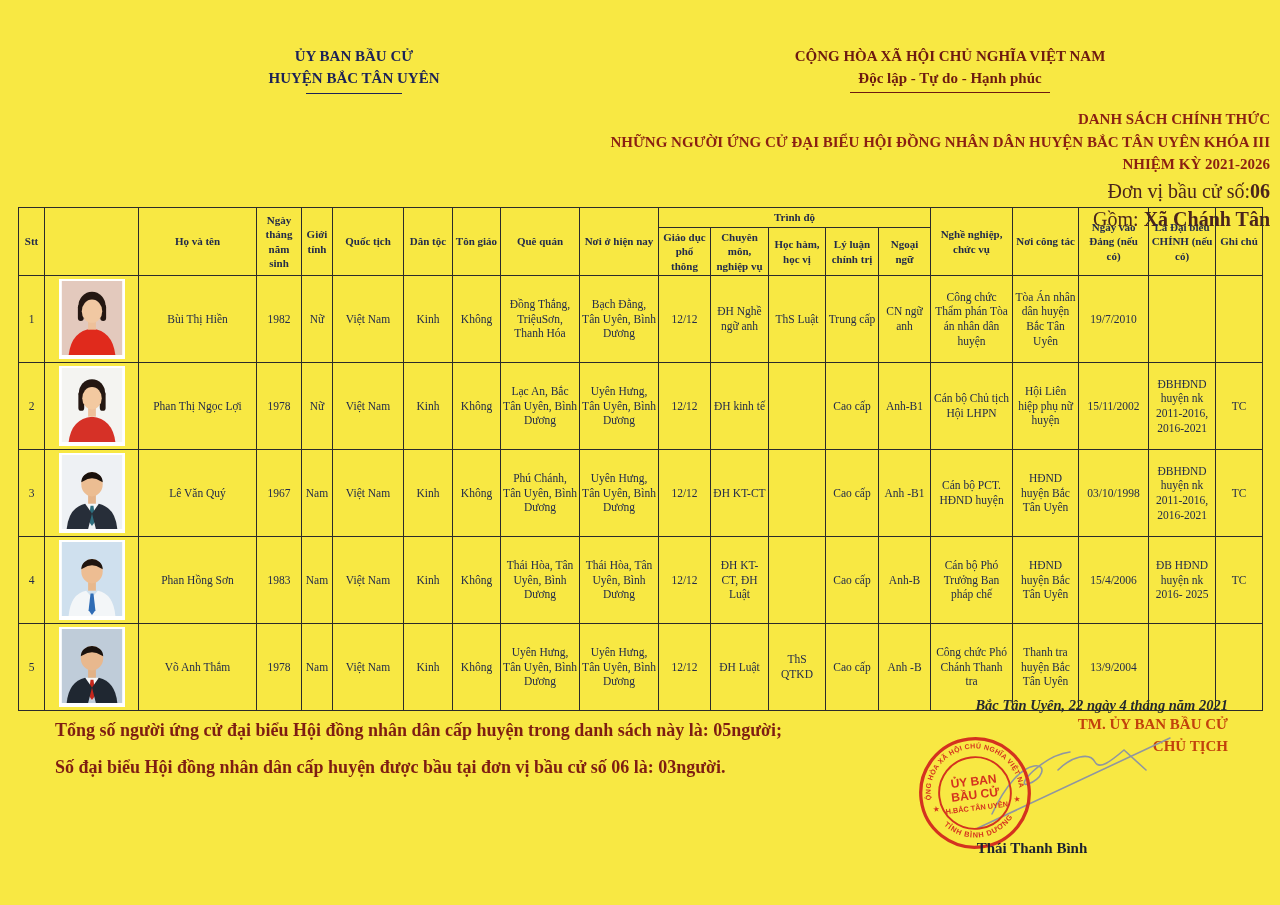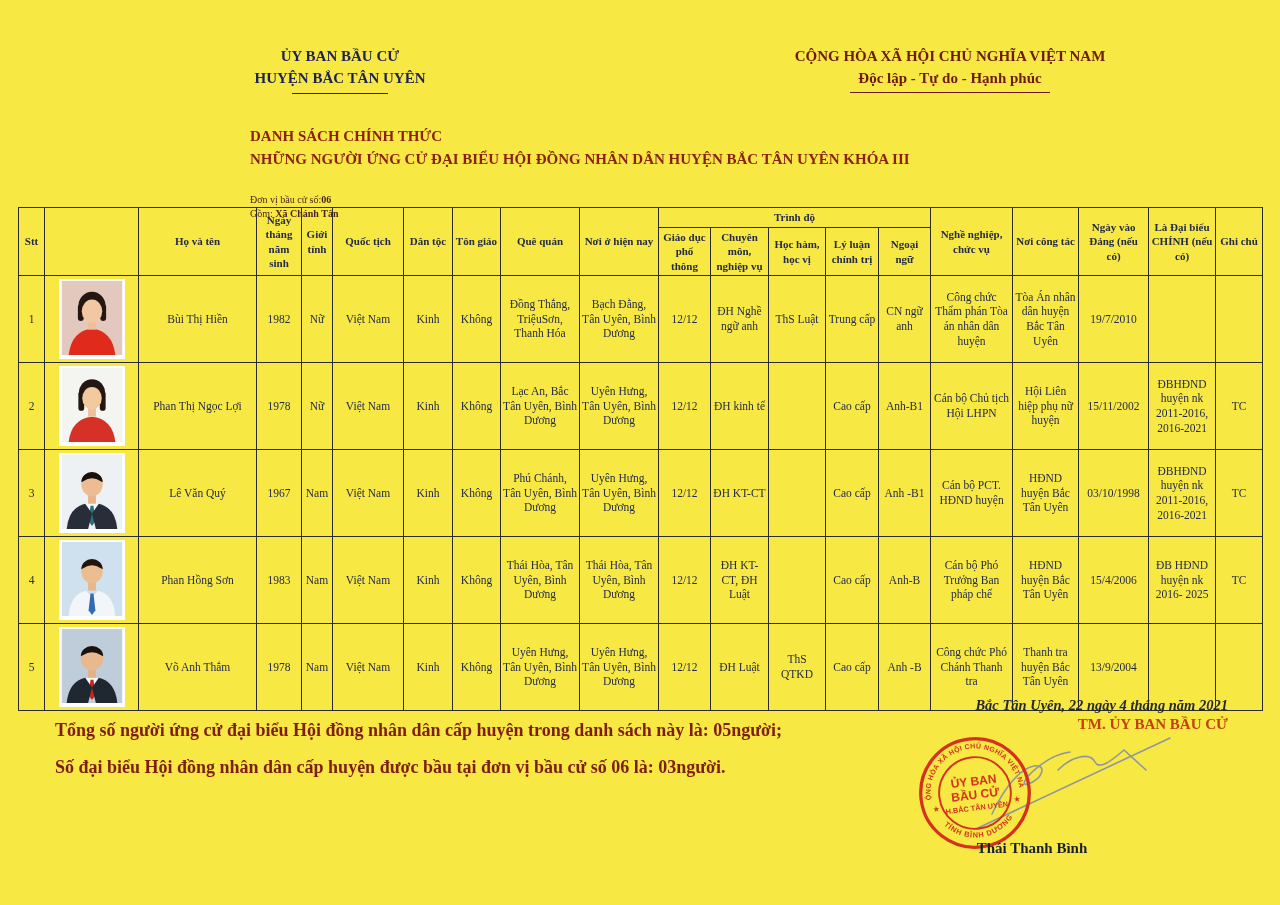--- a/index.html
+++ b/index.html
@@ -4,35 +4,35 @@
 <style>
   html,body { margin:0; padding:0; }
   body {
     width:1280px; height:905px; position:relative; overflow:hidden;
     background:#f8e843;
     font-family:"Liberation Serif", serif;
     color:#232b4a;
   }
   
   .org-left {
-    position:absolute; top:46px; left:175px; width:330px; text-align:center;
+    position:absolute; top:46px; left:189px; width:330px; text-align:center;
     color:#1c2257; font-weight:bold; font-size:15px; line-height:1.45;
   }
   .org-left .rule { width:96px; border-top:1.6px solid #1c2257; margin:3px auto 0; height:0; }
   .org-right {
     position:absolute; top:46px; left:765px; width:370px; text-align:center;
     color:#6d1a10; font-weight:bold; font-size:15px; line-height:1.45;
   }
   .org-right .motto { display:inline-block; border-bottom:1.6px solid #6d1a10; padding:0 8px 2px;font-family:Liberation Serif, serif; }
   
   .title-block {
-    position:absolute; top:125px; left:250px; width:1020px; text-align:left;
+    position:absolute; top:108px; left:250px; width:1020px; text-align:right;
     color:#8a1f12; font-weight:bold; font-size:15px; line-height:1.5;
   }
-  .unit-lines { margin-top:23px; color:#4a241c; font-weight:normal; font-size:10px; line-height:1.4; }
+  .unit-lines { margin-top:1px; color:#4a241c; font-weight:normal; font-size:20px; line-height:1.4; }
   .unit-lines b { font-weight:bold; }
   
   table.roster {
     position:absolute; top:207px; left:18px; width:1244px;
     border-collapse:collapse; table-layout:fixed; color:#232b4a;
   }
   .roster th, .roster td {
     border:1px solid #2b2b2b; padding:1px 2px; text-align:center; vertical-align:middle;
     font-size:11.5px; line-height:1.28; overflow:hidden; word-wrap:break-word;
   }
@@ -67,20 +67,21 @@
   <div class="rule"></div>
 </div>
 <div class="org-right">
   <div>CỘNG HÒA XÃ HỘI CHỦ NGHĨA VIỆT NAM</div>
   <div><span class="motto">Độc lập - Tự do - Hạnh phúc</span></div>
 </div>
 
 <div class="title-block">
   <div>DANH SÁCH CHÍNH THỨC</div>
   <div>NHỮNG NGƯỜI ỨNG CỬ ĐẠI BIỂU HỘI ĐỒNG NHÂN DÂN HUYỆN BẮC TÂN UYÊN KHÓA III</div>
+  <div>NHIỆM KỲ 2021-2026</div>
   <div class="unit-lines">
     <div><span>Đơn vị bầu cử số:</span><b>06</b></div>
     <div><span>Gồm: </span><b>Xã Chánh Tân</b></div>
   </div>
 </div>
 
 <table class="roster">
   <colgroup>
     <col style="width:26px">
       <col style="width:94px">
@@ -311,20 +312,21 @@
 </table>
 
 <div class="totals">
   <div>Tổng số người ứng cử đại biểu Hội đồng nhân dân cấp huyện trong danh sách này là: 05người;</div>
   <div>Số đại biểu Hội đồng nhân dân cấp huyện được bầu tại đơn vị bầu cử số 06 là: 03người.</div>
 </div>
 
 <div class="sign-block">
   <div class="date-line">Bắc Tân Uyên, 22  ngày 4  tháng năm 2021</div>
   <div class="tm-line">TM. ỦY BAN BẦU CỬ</div>
+  <div class="chutich">CHỦ TỊCH</div>
 </div>
 
 <svg class="signature" viewBox="0 0 225 118">
   <path d="M20,106 L212,16"></path>
   <path d="M34,92 C48,62 64,46 76,44 C90,42 84,58 70,62 C56,66 84,34 112,30"></path>
   <path d="M100,48 C114,34 132,30 137,40 C141,48 152,40 166,28 L188,48"></path>
 </svg>
 
 <svg class="stamp" viewBox="-64 -64 128 128">
   <circle r="56" fill="none" stroke="#d4321f" stroke-width="3.4"></circle>

